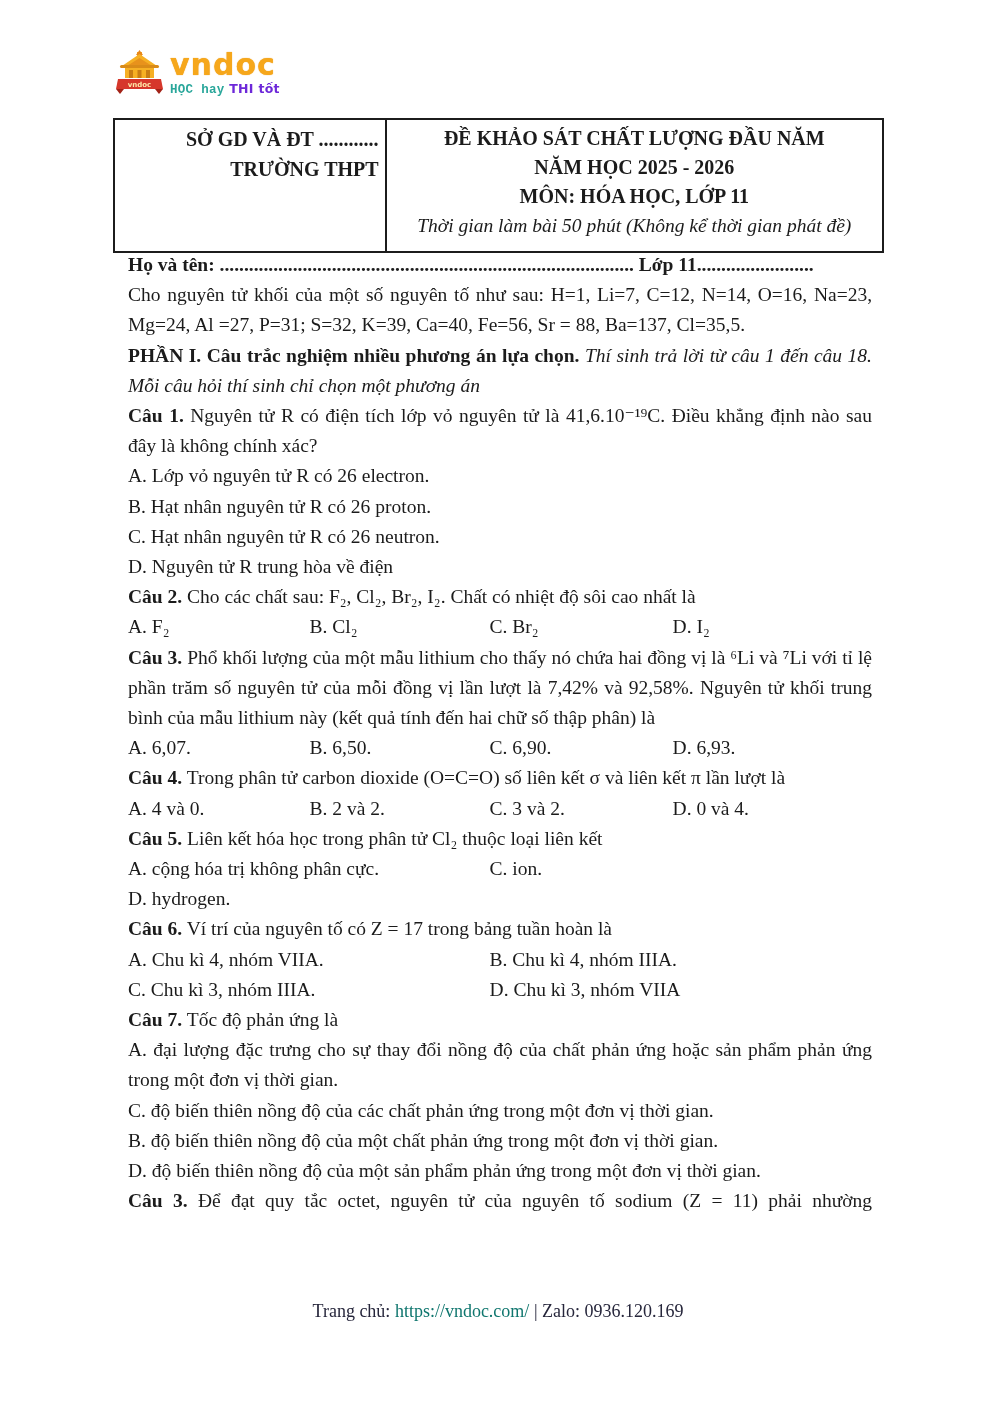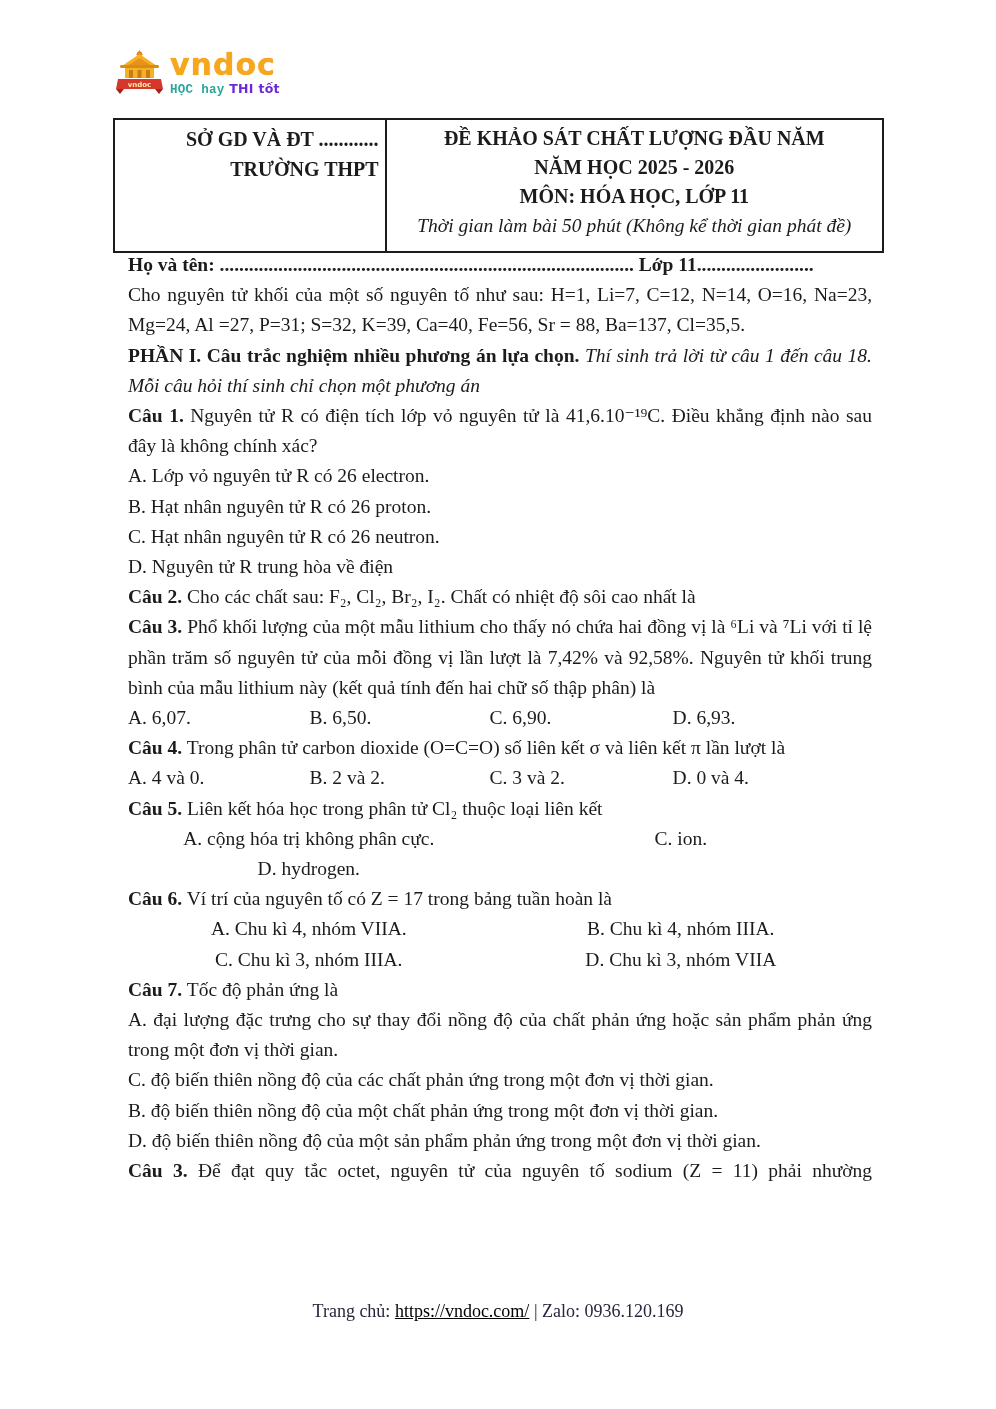--- a/index.html
+++ b/index.html
@@ -51,28 +51,28 @@
     font-size:19.5px; line-height:30.2px;
   }
   .content p { margin:0; }
   .nameline { font-weight:bold; white-space:nowrap; overflow:hidden; margin-bottom:2px; }
   .intro { text-align:justify; }
   .part-head { text-align:justify; }
   .qtext { text-align:justify; }
   .fill-line { text-align-last:justify; }
   .opt-stack { text-align:justify; }
   .opts4 { display:grid; grid-template-columns:24.4% 24.2% 24.6% 1fr; }
-  .opts2 { display:grid; grid-template-columns:48.6% 1fr;text-align:center; }
+  .opts2 { display:grid; grid-template-columns:48.6% 1fr; }
 
   
   .footer {
     position:absolute; top:1298px; left:0; width:100%;
     text-align:center; font-size:18px; color:#26263b; line-height:26px;
   }
-  .footer a { color:#000000; text-decoration:underline; cursor:pointer; }
+  .footer a { color:#0f766e; cursor:pointer; }
 </style>
 </head>
 <body>
 
 <div class="page">
 
   <div class="logo">
     <svg class="logo-icon" viewBox="0 0 47 50" xmlns="http://www.w3.org/2000/svg">
       <rect x="21" y="2" width="5" height="6" fill="#f2a61c"></rect>
       <polygon points="23.5,0 27,5 20,5" fill="#e8871c"></polygon>
@@ -122,20 +122,26 @@
     <div>
         <div class="question">
           <p class="qtext"><b class="qnum">Câu 1.</b> <span class="qbody">Nguyên tử R có điện tích lớp vỏ nguyên tử là 41,6.10⁻¹⁹C. Điều khẳng định nào sau đây là không chính xác?</span></p>
           <p class="opt-stack">A. Lớp vỏ nguyên tử R có 26 electron.</p>
           <p class="opt-stack">B. Hạt nhân nguyên tử R có 26 proton.</p>
           <p class="opt-stack">C. Hạt nhân nguyên tử R có 26 neutron.</p>
           <p class="opt-stack">D. Nguyên tử R trung hòa về điện</p>
         </div>
         <div class="question">
           <p class="qtext"><b class="qnum">Câu 2.</b> <span class="qbody">Cho các chất sau: F₂, Cl₂, Br₂, I₂. Chất có nhiệt độ sôi cao nhất là</span></p>
+          <div class="opts4">
+            <span class="opt-cell">A. F₂</span>
+            <span class="opt-cell">B. Cl₂</span>
+            <span class="opt-cell">C. Br₂</span>
+            <span class="opt-cell">D. I₂</span>
+          </div>
         </div>
         <div class="question">
           <p class="qtext"><b class="qnum">Câu 3.</b> <span class="qbody">Phổ khối lượng của một mẫu lithium cho thấy nó chứa hai đồng vị là ⁶Li và ⁷Li với tỉ lệ phần trăm số nguyên tử của mỗi đồng vị lần lượt là 7,42% và 92,58%. Nguyên tử khối trung bình của mẫu lithium này (kết quả tính đến hai chữ số thập phân) là</span></p>
           <div class="opts4">
             <span class="opt-cell">A. 6,07.</span>
             <span class="opt-cell">B. 6,50.</span>
             <span class="opt-cell">C. 6,90.</span>
             <span class="opt-cell">D. 6,93.</span>
           </div>
         </div>

